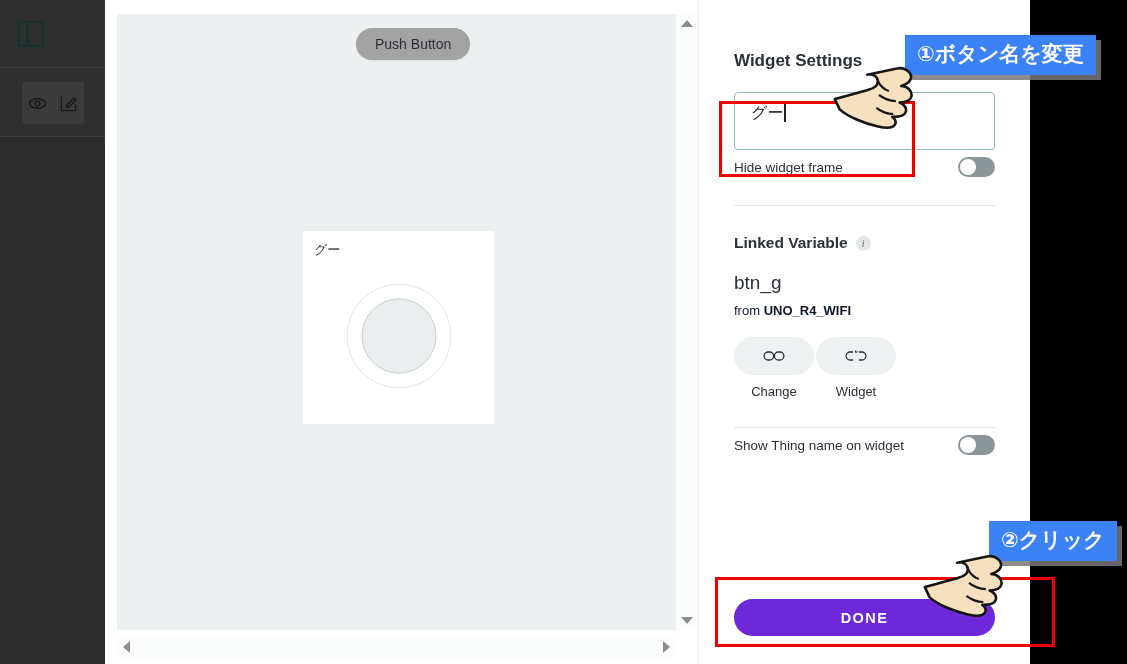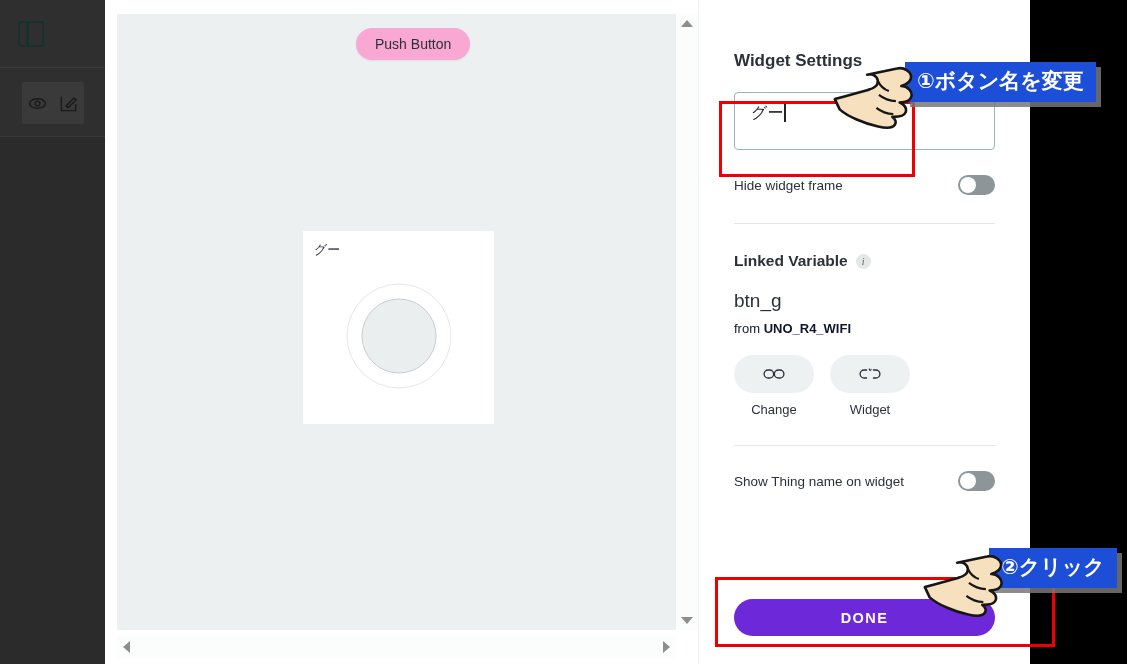--- a/index.html
+++ b/index.html
@@ -93,21 +93,21 @@
   .canvas-area {
     position: absolute;
     left: 12px; top: 14px;
     right: 22px; bottom: 34px;
     background: #ecf0f1;
   }
   .push-pill {
     position: absolute;
     left: 239px;
     top: 14px;
-    background: #f9a8d4;
+    background: #a3a3a3;
     border-radius: 18px;
     padding: 8px 19px;
     font-size: 14px;
     color: #2c3038;
     box-shadow: 0 1px 2px rgba(0,0,0,0.07);
     cursor: pointer;
     white-space: nowrap;
   }
   .widget-card {
     position: absolute;
@@ -246,21 +246,21 @@
     width: 1.5px;
     height: 19px;
     background: #1f2326;
     vertical-align: -4px;
     margin-left: 1px;
   }
   .row {
     display: flex;
     align-items: center;
     justify-content: space-between;
-    margin-top: 25px;
+    margin-top: 7px;
   }
   .row-label {
     font-size: 13.5px;
     color: #2c3038;
   }
   .toggle {
     width: 37px;
     height: 20px;
     border-radius: 10px;
     background: #8c9699;
@@ -310,21 +310,21 @@
     margin-top: 20px;
   }
   .var-from {
     font-size: 13px;
     color: #0f172a;
     margin-top: 9px;
   }
   .var-from b { font-weight: bold; }
   .lv-actions {
     display: flex;
-    gap: 16px;
+    gap: 2px;
     margin-top: 19px;
   }
   .lv-action { text-align: center; }
   .lv-chip {
     width: 80px;
     height: 38px;
     border-radius: 19px;
     background: #eef1f2;
     display: flex;
     align-items: center;
@@ -356,30 +356,29 @@
   
   .hl-box {
     position: absolute;
     border: 3.5px solid #ee0000;
     box-sizing: border-box;
     pointer-events: none;
     z-index: 40;
   }
   .badge {
     position: absolute;
-    background: #1d4ed8;
+    background: #3b82f6;
     color: #ffffff;
     font-size: 21px;
     font-weight: bold;
     padding: 5px 12px 7px 12px;
     box-shadow: 5px 5px 0 rgba(120,120,120,0.85);
     white-space: nowrap;
     z-index: 45;
     font-family: "DejaVu Sans", sans-serif;
-    margin-top: 27px;
   }
   .hand {
     position: absolute;
     z-index: 50;
     pointer-events: none;
   }
 </style>
 </head>
 <body>
 

